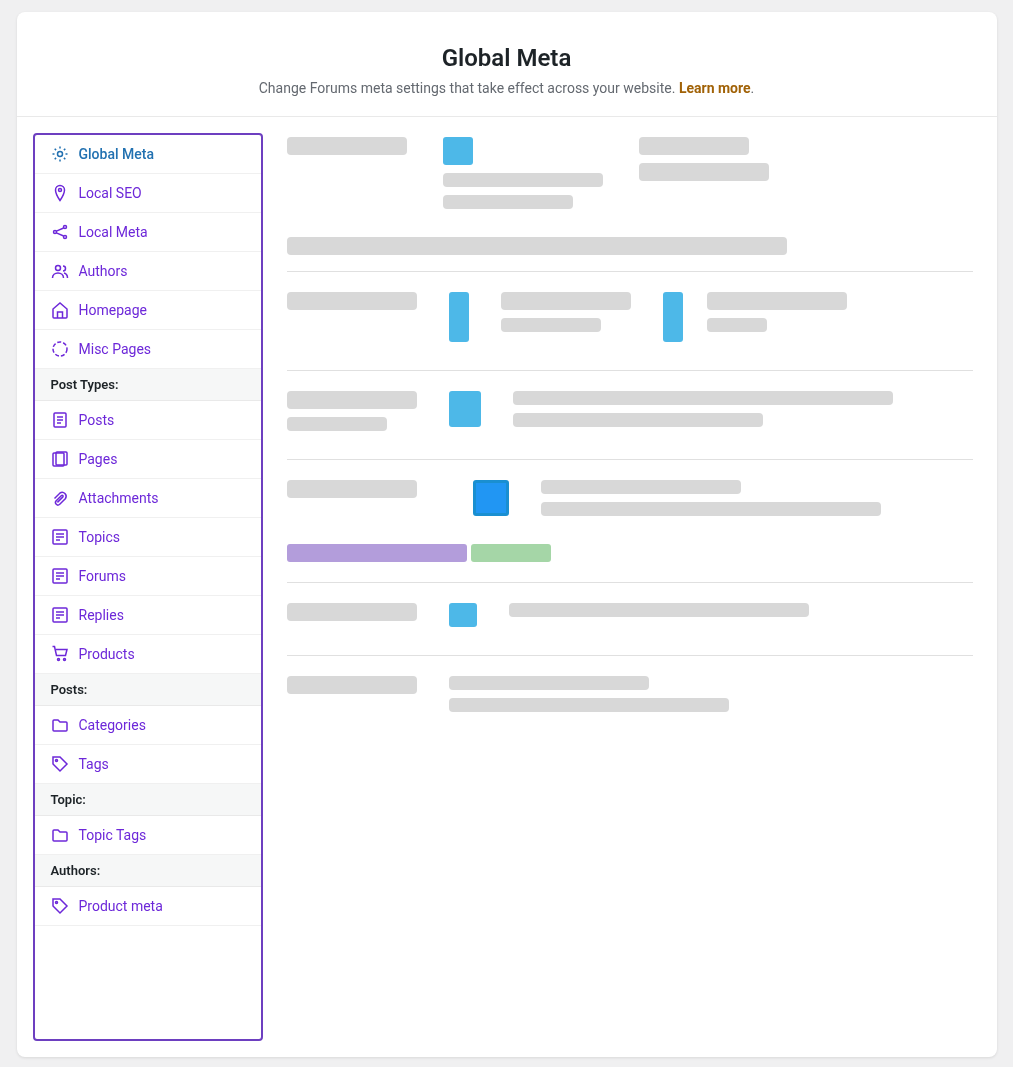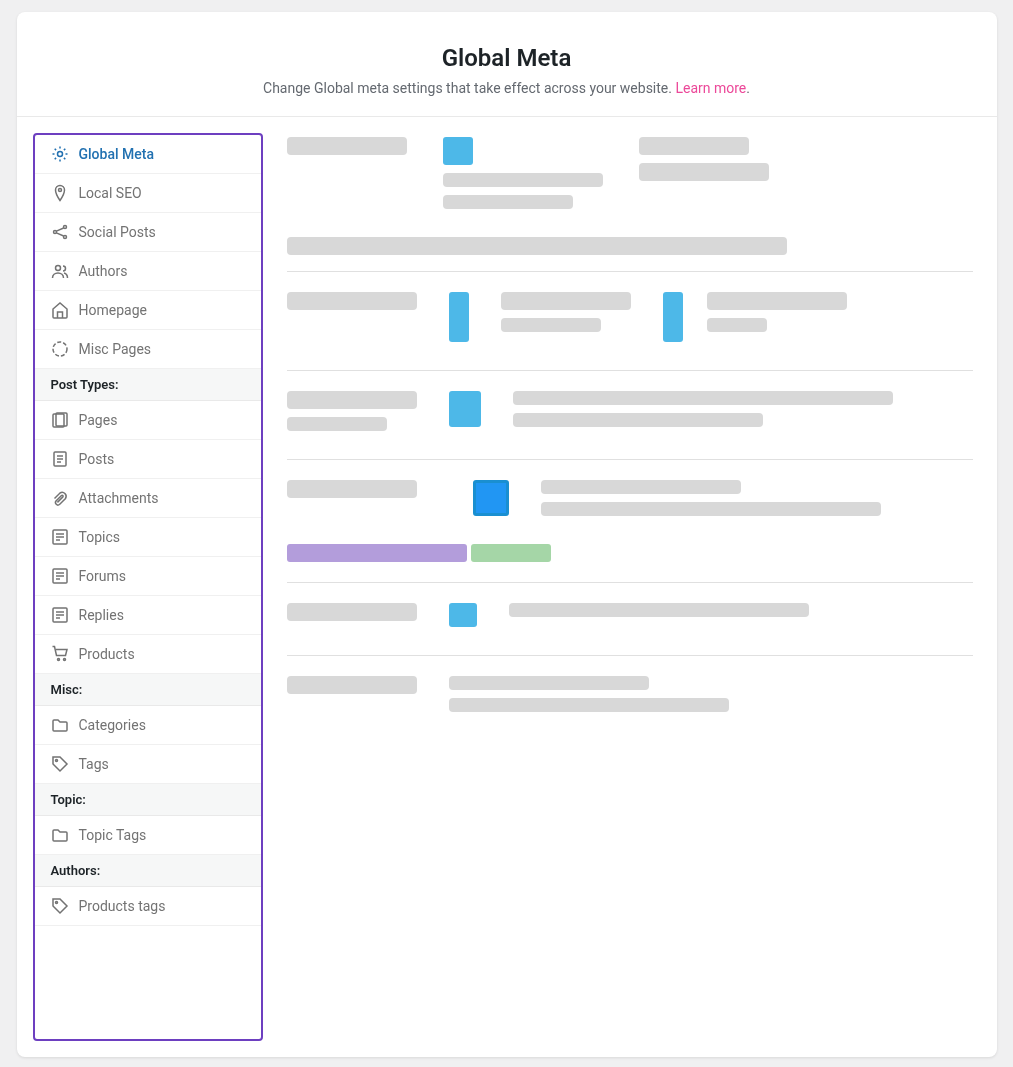--- a/index.html
+++ b/index.html
@@ -29,22 +29,23 @@
       font-size: 24px;
       font-weight: 600;
       color: #1d2327;
       margin-bottom: 8px;
     }
     .page-header p {
       font-size: 14px;
       color: #646970;
     }
     .page-header a {
-      color: #ec4899;
+      color: #a16207;
       text-decoration: none;
+      font-weight: bold;
     }
 
     .content-area {
       display: flex;
       min-height: 940px;
     }
 
     
     .sidebar {
       width: 230px;
@@ -54,21 +55,21 @@
       margin: 16px 0 16px 16px;
       background: #fff;
       overflow: hidden;
     }
     .sidebar-item {
       display: flex;
       align-items: center;
       gap: 10px;
       padding: 10px 16px;
       font-size: 14px;
-      color: #737373;
+      color: #6d28d9;
       cursor: pointer;
       border-bottom: 1px solid #f0f0f0;
       transition: background 0.15s;
     }
     .sidebar-item.active {
       color: #2271b1;
     }
     .sidebar-item .icon {
       width: 18px;
       height: 18px;
@@ -132,21 +133,21 @@
     
     svg { fill: none; stroke: currentColor; stroke-width: 1.5; }
   </style>
 </head>
 <body>
 
 <div class="main-container">
   <div class="page-header">
     <h1>Global Meta</h1>
     <p>
-      <span>Change Global meta settings that take effect across your website.</span>
+      <span>Change Forums meta settings that take effect across your website.</span>
       <a href="#">Learn more</a>.
     </p>
   </div>
 
   <div class="content-area">
 
     <nav class="sidebar">
 
       <div class="sidebar-item active">
         <span class="icon">
@@ -171,21 +172,21 @@
       <div class="sidebar-item">
         <span class="icon">
           <svg width="18" height="18" viewBox="0 0 18 18" stroke="#646970">
             <circle cx="14" cy="4" r="1.5"></circle>
             <circle cx="4" cy="9" r="1.5"></circle>
             <circle cx="14" cy="14" r="1.5"></circle>
             <line x1="5.4" y1="8.1" x2="12.6" y2="5"></line>
             <line x1="5.4" y1="9.9" x2="12.6" y2="13"></line>
           </svg>
         </span>
-        <span>Social Posts</span>
+        <span>Local Meta</span>
       </div>
 
       <div class="sidebar-item">
         <span class="icon">
           <svg width="18" height="18" viewBox="0 0 18 18" stroke="#646970">
             <circle cx="7" cy="6" r="2.5"></circle>
             <path d="M1.5 16c0-3 2.5-5 5.5-5s5.5 2 5.5 5"></path>
             <path d="M12 4a2.5 2.5 0 010 5" stroke-dasharray=""></path>
             <path d="M16.5 16c0-2.5-1.5-4.5-3.5-5"></path>
           </svg>
@@ -212,42 +213,42 @@
         <span>Misc Pages</span>
       </div>
 
       <div class="sidebar-section-label">
         <span>Post Types:</span>
       </div>
 
       <div class="sidebar-item">
         <span class="icon">
           <svg width="18" height="18" viewBox="0 0 18 18" stroke="#646970">
-            <rect x="2" y="3" width="11" height="13" rx="1"></rect>
-            <rect x="5" y="2" width="11" height="13" rx="1"></rect>
-          </svg>
-        </span>
-        <span>Pages</span>
-      </div>
-
-      <div class="sidebar-item">
-        <span class="icon">
-          <svg width="18" height="18" viewBox="0 0 18 18" stroke="#646970">
             <rect x="3" y="2" width="12" height="14" rx="1"></rect>
             <line x1="6" y1="6" x2="12" y2="6"></line>
             <line x1="6" y1="9" x2="12" y2="9"></line>
             <line x1="6" y1="12" x2="10" y2="12"></line>
           </svg>
         </span>
         <span>Posts</span>
       </div>
 
       <div class="sidebar-item">
         <span class="icon">
           <svg width="18" height="18" viewBox="0 0 18 18" stroke="#646970">
+            <rect x="2" y="3" width="11" height="13" rx="1"></rect>
+            <rect x="5" y="2" width="11" height="13" rx="1"></rect>
+          </svg>
+        </span>
+        <span>Pages</span>
+      </div>
+
+      <div class="sidebar-item">
+        <span class="icon">
+          <svg width="18" height="18" viewBox="0 0 18 18" stroke="#646970">
             <path d="M3.5 9.5l5.5-5.5a4 4 0 015.5 5.5l-6 6a2.5 2.5 0 01-3.5-3.5l5.5-5.5a1 1 0 011.4 1.4L6.4 13.4"></path>
           </svg>
         </span>
         <span>Attachments</span>
       </div>
 
       <div class="sidebar-item">
         <span class="icon">
           <svg width="18" height="18" viewBox="0 0 18 18" stroke="#646970">
             <rect x="2" y="2" width="14" height="14" rx="1"></rect>
@@ -288,21 +289,21 @@
           <svg width="18" height="18" viewBox="0 0 18 18" stroke="#646970">
             <path d="M1.5 1.5h2l2 9h9l1.5-6H5"></path>
             <circle cx="7.5" cy="14.5" r="1"></circle>
             <circle cx="13.5" cy="14.5" r="1"></circle>
           </svg>
         </span>
         <span>Products</span>
       </div>
 
       <div class="sidebar-section-label">
-        <span>Misc:</span>
+        <span>Posts:</span>
       </div>
 
       <div class="sidebar-item">
         <span class="icon">
           <svg width="18" height="18" viewBox="0 0 18 18" stroke="#646970">
             <path d="M2 5a1 1 0 011-1h4l2 2h6a1 1 0 011 1v7a1 1 0 01-1 1H3a1 1 0 01-1-1V5z"></path>
           </svg>
         </span>
         <span>Categories</span>
       </div>
@@ -335,21 +336,21 @@
       </div>
 
 
       <div class="sidebar-item">
         <span class="icon">
           <svg width="18" height="18" viewBox="0 0 18 18" stroke="#646970">
             <path d="M2 2h7l7 7-7 7-7-7V2z"></path>
             <circle cx="5.5" cy="5.5" r="1"></circle>
           </svg>
         </span>
-        <span>Products tags</span>
+        <span>Product meta</span>
       </div>
 
     </nav>
 
     <div class="main-content">
 
       <div class="blur-row-flex">
         <div class="blur-col">
           <span class="blur-block" style="width:120px;height:18px;"></span>
         </div>

